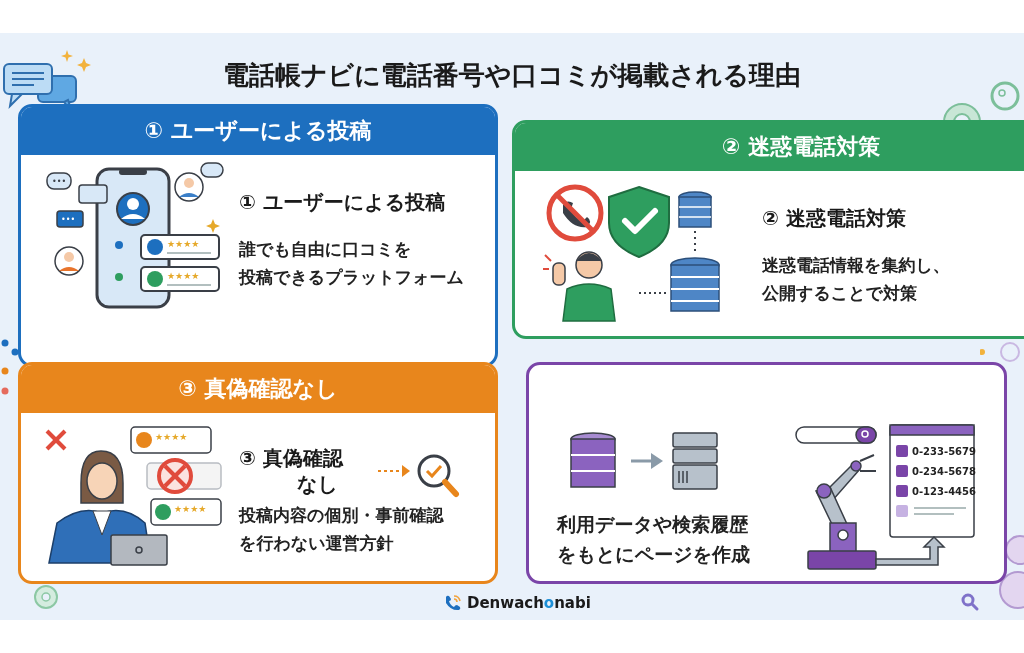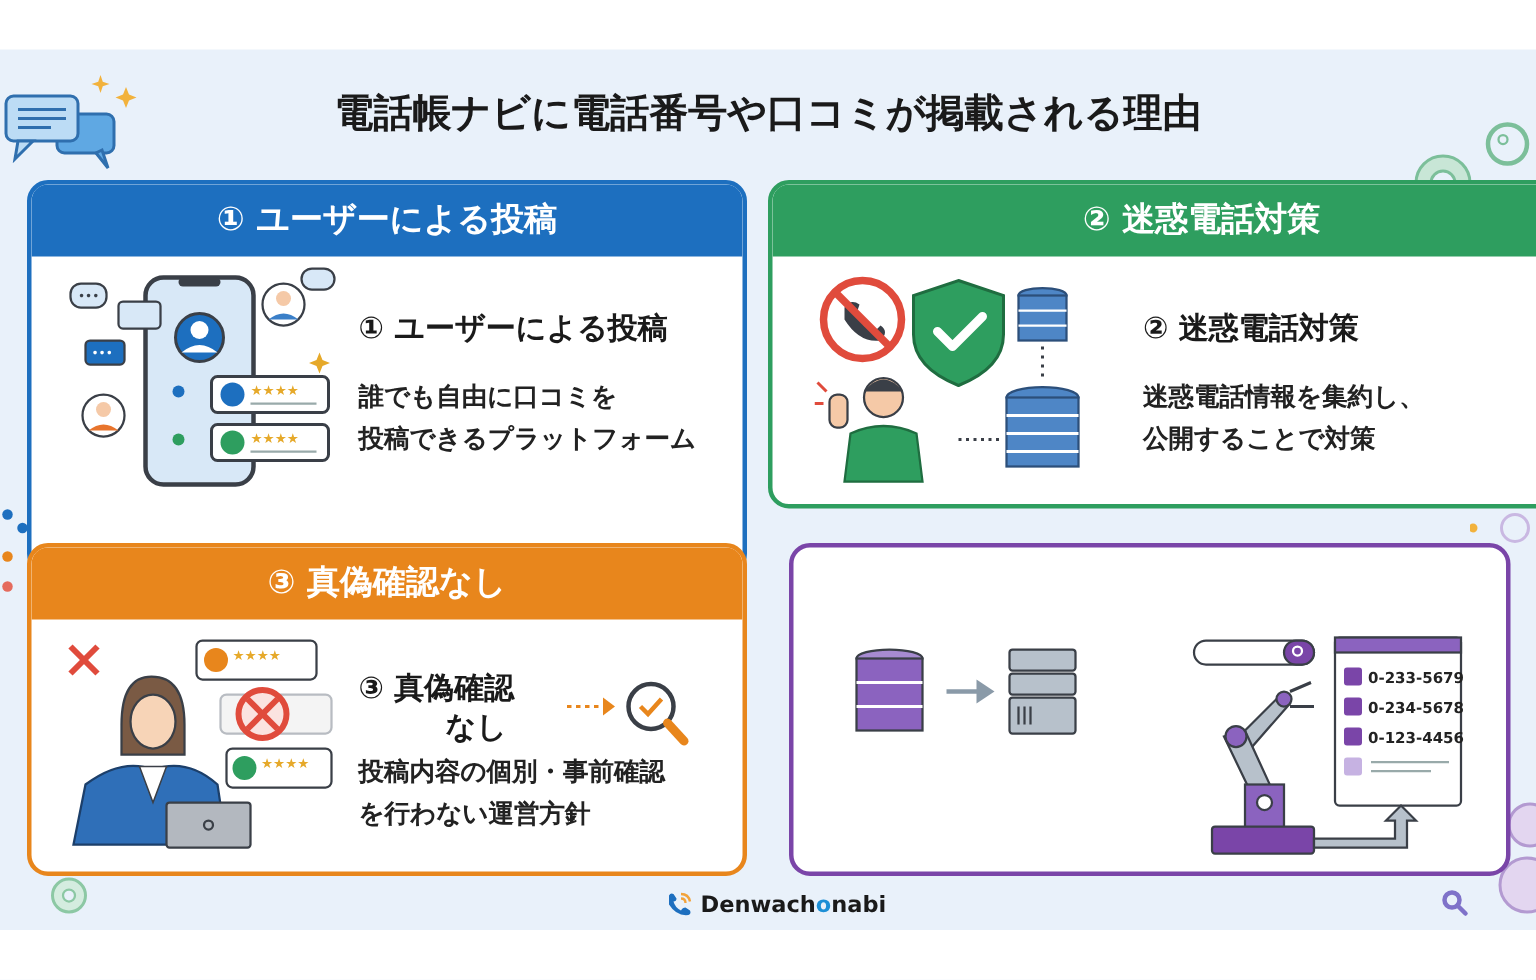--- a/index.html
+++ b/index.html
@@ -9,21 +9,21 @@
   .band { position: absolute; left: 0; top: 33px; width: 1024px; height: 587px; background: #e9f1fa; }
 
   .title { position: absolute; left: 0; top: 58px; width: 1024px; text-align: center;
            font-size: 26px; font-weight: bold; color: #1a1a1a; letter-spacing: 0px; }
 
   .card { position: absolute; background: #ffffff; border-radius: 14px; border: 3px solid; overflow: hidden; }
   .card .hdr { position: absolute; left: 0; top: 0; right: 0; height: 48px; color: #fff;
                font-size: 22px; font-weight: bold; text-align: center; line-height: 48px; }
   .card .body { position: absolute; left: 0; right: 0; top: 48px; bottom: 0; }
 
-  .c1 { left: 18px; top: 120px; width: 480px; height: 263px; border-color: #1d6fbf; }
+  .c1 { left: 18px; top: 104px; width: 480px; height: 263px; border-color: #1d6fbf; }
   .c1 .hdr { background: #1d6fbf; }
   .c2 { left: 512px; top: 120px; width: 578px; height: 219px; border-color: #2e9e5f; text-decoration: underline; }
   .c2 .hdr { background: #2e9e5f; }
   .c3 { left: 18px; top: 362px; width: 480px; height: 222px; border-color: #e8861c; }
   .c3 .hdr { background: #e8861c; }
   .c4 { left: 526px; top: 362px; width: 481px; height: 222px; border-color: #7a45a8; }
   .c4 .hdr { background: #7a45a8; }
 
   .subtitle { position: absolute; font-size: 20px; font-weight: bold; color: #1a1a1a; white-space: nowrap; }
   .desc { position: absolute; font-size: 17px; font-weight: bold; color: #222; line-height: 28px; white-space: nowrap; }
@@ -219,20 +219,24 @@
       <line x1="2" y1="40" x2="46" y2="40" stroke="#fff" stroke-width="2"></line>
       <line x1="62" y1="30" x2="84" y2="30" stroke="#8a9aa8" stroke-width="3"></line>
       <path d="M82 22 L94 30 L82 38 Z" fill="#8a9aa8"></path>
       <rect x="104" y="2" width="44" height="14" rx="2" fill="#b7c1cb" stroke="#3a3f47" stroke-width="1.5"></rect>
       <rect x="104" y="18" width="44" height="14" rx="2" fill="#b7c1cb" stroke="#3a3f47" stroke-width="1.5"></rect>
       <rect x="104" y="34" width="44" height="24" rx="2" fill="#b7c1cb" stroke="#3a3f47" stroke-width="1.5"></rect>
       <line x1="110" y1="40" x2="110" y2="52" stroke="#3a3f47" stroke-width="1.5"></line>
       <line x1="114" y1="40" x2="114" y2="52" stroke="#3a3f47" stroke-width="1.5"></line>
       <line x1="118" y1="40" x2="118" y2="52" stroke="#3a3f47" stroke-width="1.5"></line>
     </svg>
+    <div class="desc" style="left:28px;top:96px;font-size:19px;line-height:30px">
+      <div>利用データや検索履歴</div>
+      <div>をもとにページを作成</div>
+    </div>
     <svg class="ill" style="left:265px;top:10px" width="205" height="150" viewBox="0 0 205 150">
       <rect x="2" y="4" width="80" height="16" rx="8" fill="#fff" stroke="#3a3f47" stroke-width="1.5"></rect>
       <rect x="62" y="4" width="20" height="16" rx="8" fill="#7a45a8" stroke="#3a3f47" stroke-width="1.5"></rect>
       <circle cx="71" cy="11" r="3" fill="none" stroke="#fff" stroke-width="1.5"></circle>
       <rect x="96" y="2" width="84" height="112" rx="3" fill="#fff" stroke="#3a3f47" stroke-width="1.5"></rect>
       <rect x="96" y="2" width="84" height="10" fill="#8b63bf" stroke="#3a3f47" stroke-width="1.5"></rect>
       <rect x="102" y="22" width="12" height="12" rx="2" fill="#7a45a8"></rect>
       <text x="118" y="32" font-size="10" font-weight="bold" fill="#222">0-233-5679</text>
       <rect x="102" y="42" width="12" height="12" rx="2" fill="#7a45a8"></rect>
       <text x="118" y="52" font-size="10" font-weight="bold" fill="#222">0-234-5678</text>

